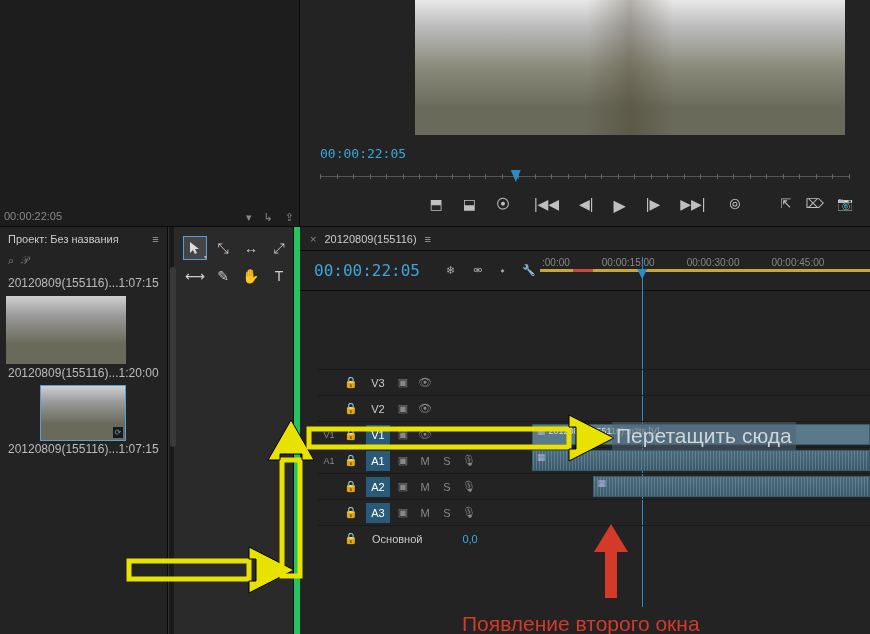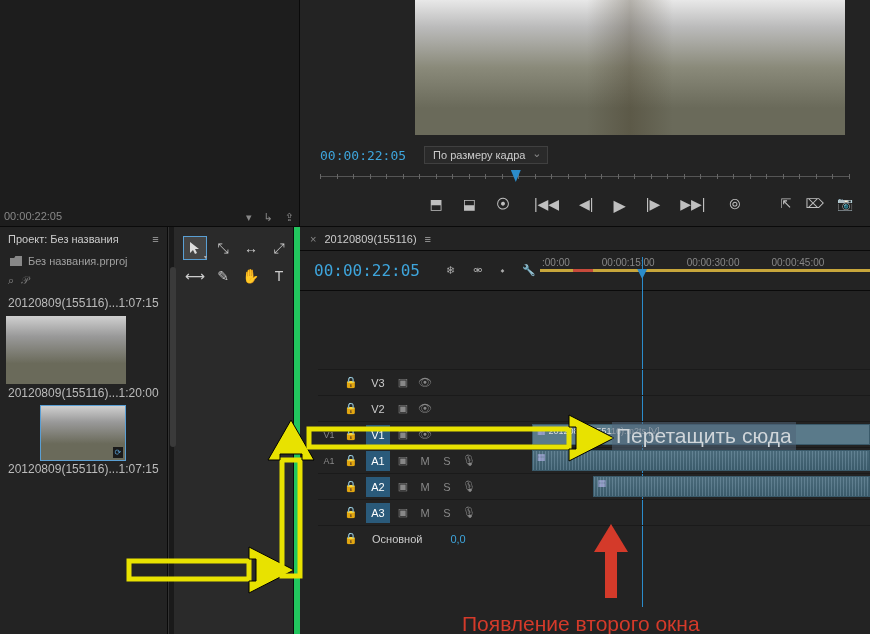--- a/index.html
+++ b/index.html
@@ -83,21 +83,21 @@
   .tl-track-headers { width: 232px; padding-top: 78px; padding-left: 18px; }
   .track-head { display:flex; align-items:center; height: 26px; gap: 4px; border-top:1px solid #1a1a1a; }
   .th-src { width: 22px; color:#888; text-align:center; font-size:9px; }
   .th-lock { width: 18px; color:#888; cursor:pointer; font-size: 11px; }
   .th-tgt { width: 24px; height: 20px; display:flex; align-items:center; justify-content:center; font-size:11px; color:#ccc; }
   .th-tgt.on { background:#2a5a7a; color:#fff; }
   .th-btn { width: 18px; color:#888; cursor:pointer; font-size: 11px; text-align:center; }
   .th-eye { width: 18px; }
   .track-head.master { color:#ccc; }
   .track-head.master .label { margin-left: 6px; }
-  .track-head.master .val { color:#3ea5dc; margin-left: 24px; }
+  .track-head.master .val { color:#3ea5dc; margin-left: 36px; }
   .mic-icon { font-size: 11px; }
 
   .tl-clips { flex:1; position: relative; padding-top: 78px; overflow: hidden; }
   .clip-row { height:26px; border-top:1px solid #1a1a1a; position:relative; }
   .clip { position:absolute; top:2px; bottom:2px; background:#5a7a8a; border:1px solid #3a5a6a; color:#ddd; font-size:9px; padding: 1px 4px; overflow:hidden; white-space:nowrap; }
   .clip.audio { background: linear-gradient(180deg,#4a6a7a 0%, #3a5a6a 100%); }
   .clip.audio::after{ content:''; position:absolute; inset:0; background: repeating-linear-gradient(90deg, rgba(180,210,230,.4) 0 1px, transparent 1px 3px); opacity:.6; }
   .clip .cicon { color:#aad; margin-right:3px; font-size:9px; }
 
   
@@ -119,21 +119,20 @@
       <span>▾</span>
       <span>↳</span>
       <span>⇪</span>
     </div>
   </div>
 
   <div class="program-monitor">
     <div class="monitor-video"></div>
     <div class="monitor-meta">
       <span class="timecode-blue">00:00:22:05</span>
-      <span class="fit-dropdown">По размеру кадра</span>
     </div>
     <div class="monitor-ruler">
       <div class="track"></div>
       <div class="ticks">
           <i></i>
           <i></i>
           <i></i>
           <i></i>
           <i></i>
           <i></i>
@@ -189,24 +188,20 @@
       <span>⌦</span>
       <span>📷</span>
     </div>
   </div>
 
   <div class="project-panel">
     <div class="project-left">
       <div class="panel-header">
         <span>Проект: Без названия</span>
         <span class="menu-icon">≡</span>
-      </div>
-      <div class="project-file-row">
-        <span class="folder-icon"></span>
-        <span>Без названия.prproj</span>
       </div>
       <div class="search-row">
         <span class="search-icon">⌕</span>
         <input placeholder="𝒫" style="">
       </div>
       <div class="project-items">
         <div class="project-item">
           <div class="item-meta">
               <span>20120809(155116)...</span>
               <span>1:07:15</span>

